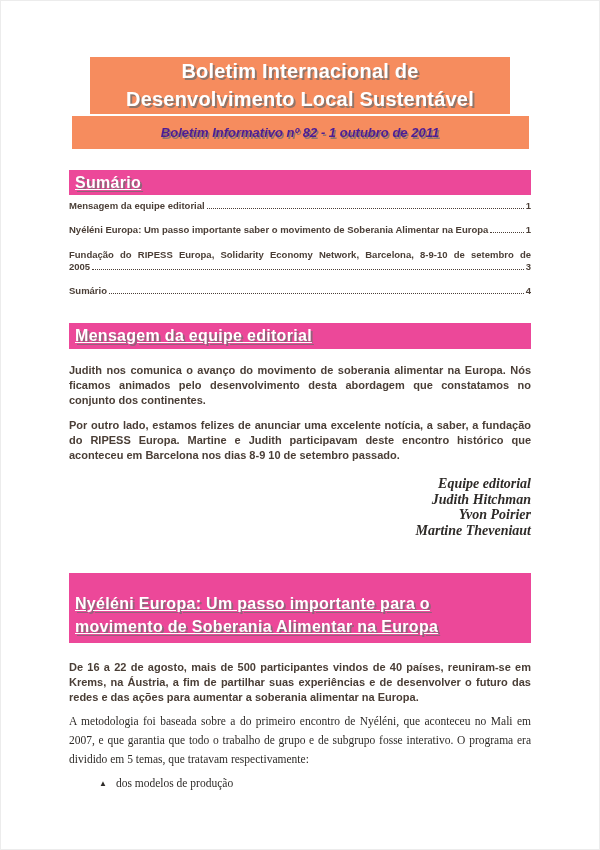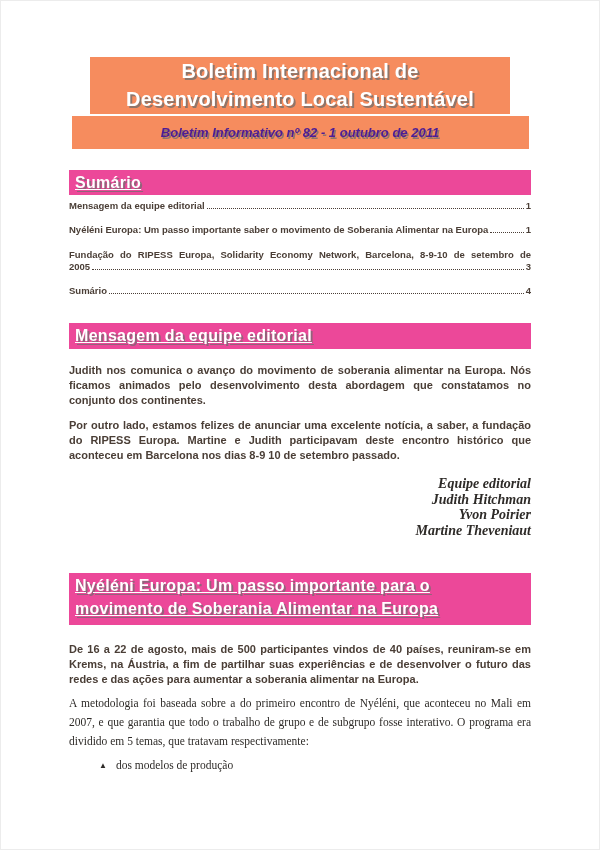--- a/index.html
+++ b/index.html
@@ -41,21 +41,21 @@
     margin:0 68px;
     background:#ec4899;
     color:#ffffff;
     font-weight:bold;
     text-shadow:2px 2px 0 rgba(110,110,110,0.7);
     letter-spacing:0.3px;
     text-decoration:underline;
   }
   .sumario-bar { margin-top:21px; height:25px; line-height:25px; font-size:16px; padding-left:6px; box-sizing:border-box; }
   .editorial-bar { margin-top:27px; height:26px; line-height:26px; font-size:16px; padding-left:6px; box-sizing:border-box; }
-  .article-bar { margin-top:35px; padding:1px 0 5px 6px; line-height:23px; font-size:16px; }
+  .article-bar { margin-top:35px; padding:19px 0 5px 6px; line-height:23px; font-size:16px; }
   
   .toc { margin:5px 68px 0 68px; font-size:9.5px; font-weight:bold; color:#4a3e36; }
   .toc-row { display:flex; align-items:flex-end; margin-top:2px; }
   .toc-row.sp { margin-top:13px; }
   .toc-label { white-space:nowrap; }
   .toc-dots { flex:1; border-bottom:1.6px dotted #4a3e36; margin:0 2px 2px 2px; min-width:8px; }
   .toc-page { white-space:nowrap; }
   .toc-pre { margin-top:13px; text-align:justify; text-align-last:justify; line-height:13px; }
   .toc-cont { margin-top:0; }
   

